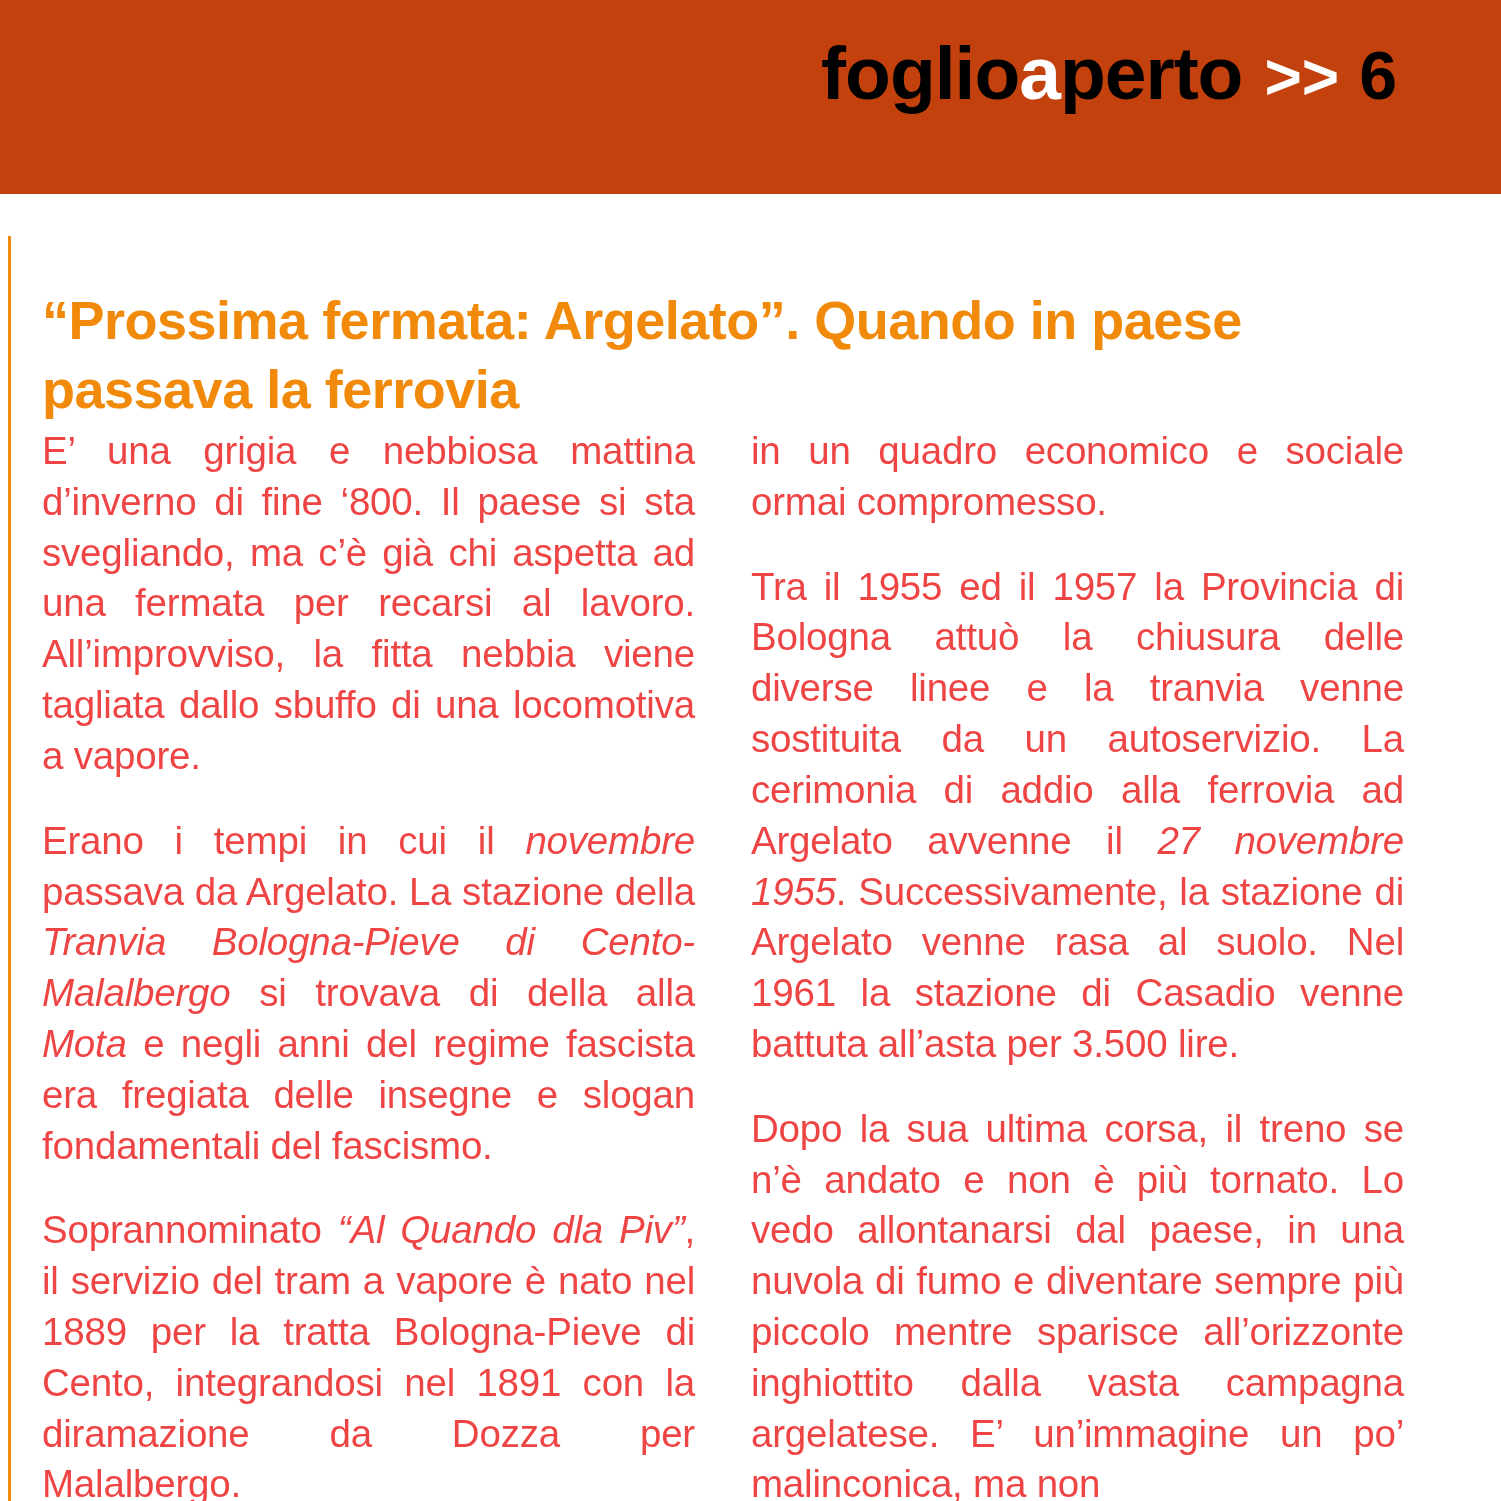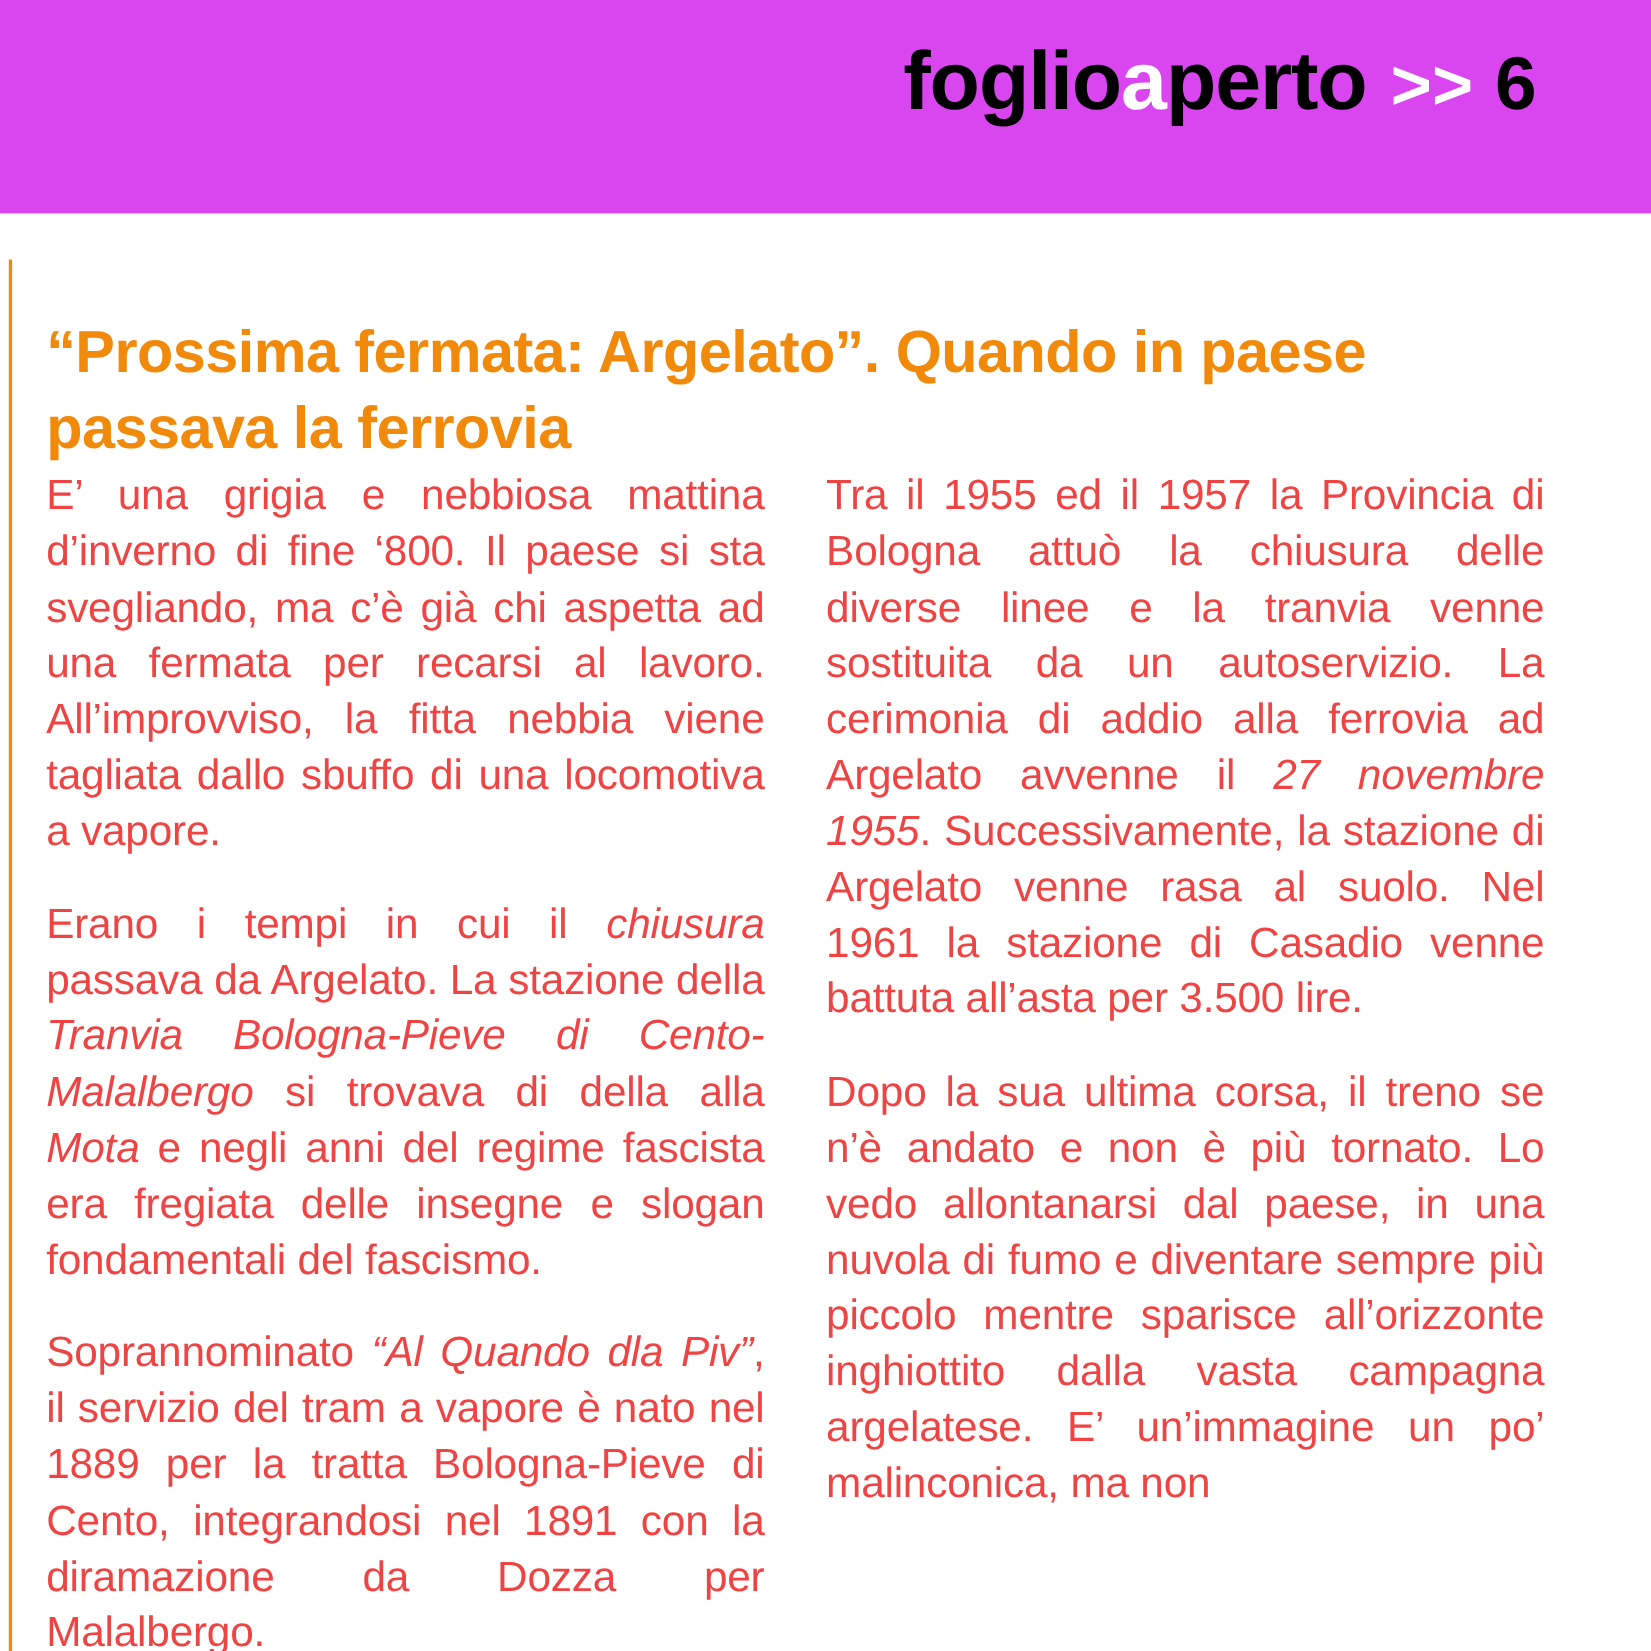--- a/index.html
+++ b/index.html
@@ -20,21 +20,21 @@
     background: #ffffff;
   }
 
   
   .header-band {
     position: absolute;
     top: 0;
     left: 0;
     width: 1501px;
     height: 194px;
-    background: #d946ef;
+    background: #c2410c;
   }
   .masthead {
     position: absolute;
     right: 104px;
     top: 36px;
     display: flex;
     align-items: baseline;
     white-space: nowrap;
   }
   .masthead .word {
@@ -132,25 +132,26 @@
 
   <div class="article">
     <div class="left-rule"></div>
 
     <h1 class="headline">“Prossima fermata: Argelato”. Quando in paese passava la ferrovia</h1>
 
     <div class="columns">
 
       <div class="col">
         <p>E’ una grigia e nebbiosa mattina d’inverno di fine ‘800. Il paese si sta svegliando, ma c’è già chi aspetta ad una fermata per recarsi al lavoro. All’improvviso, la fitta nebbia viene tagliata dallo sbuffo di una locomotiva a vapore.</p>
-        <p><span>Erano i tempi in cui il </span><i>chiusura</i><span> passava da Argelato. La stazione della </span><i>Tranvia Bologna-Pieve di Cento-Malalbergo</i><span> si trovava di della alla </span><i>Mota</i><span> e negli anni del regime fascista era fregiata delle insegne e slogan fondamentali del fascismo.</span></p>
+        <p><span>Erano i tempi in cui il </span><i>novembre</i><span> passava da Argelato. La stazione della </span><i>Tranvia Bologna-Pieve di Cento-Malalbergo</i><span> si trovava di della alla </span><i>Mota</i><span> e negli anni del regime fascista era fregiata delle insegne e slogan fondamentali del fascismo.</span></p>
         <p><span>Soprannominato </span><i>“Al Quando dla Piv”</i><span>, il servizio del tram a vapore è nato nel 1889 per la tratta Bologna-Pieve di Cento, integrandosi nel 1891 con la diramazione da Dozza per Malalbergo.</span></p>
       </div>
 
       <div class="col">
+        <p>in un quadro economico e sociale ormai compromesso.</p>
         <p><span>Tra il 1955 ed il 1957 la Provincia di Bologna attuò la chiusura delle diverse linee e la tranvia venne sostituita da un autoservizio. La cerimonia di addio alla ferrovia ad Argelato avvenne il </span><i>27 novembre 1955</i><span>. Successivamente, la stazione di Argelato venne rasa al suolo. Nel 1961 la stazione di Casadio venne battuta all’asta per 3.500 lire.</span></p>
         <p>Dopo la sua ultima corsa, il treno se n’è andato e non è più tornato. Lo vedo allontanarsi dal paese, in una nuvola di fumo e diventare sempre più piccolo mentre sparisce all’orizzonte inghiottito dalla vasta campagna argelatese. E’ un’immagine un po’ malinconica, ma non</p>
       </div>
 
     </div>
   </div>
 
 </div>
 
 </body></html>

